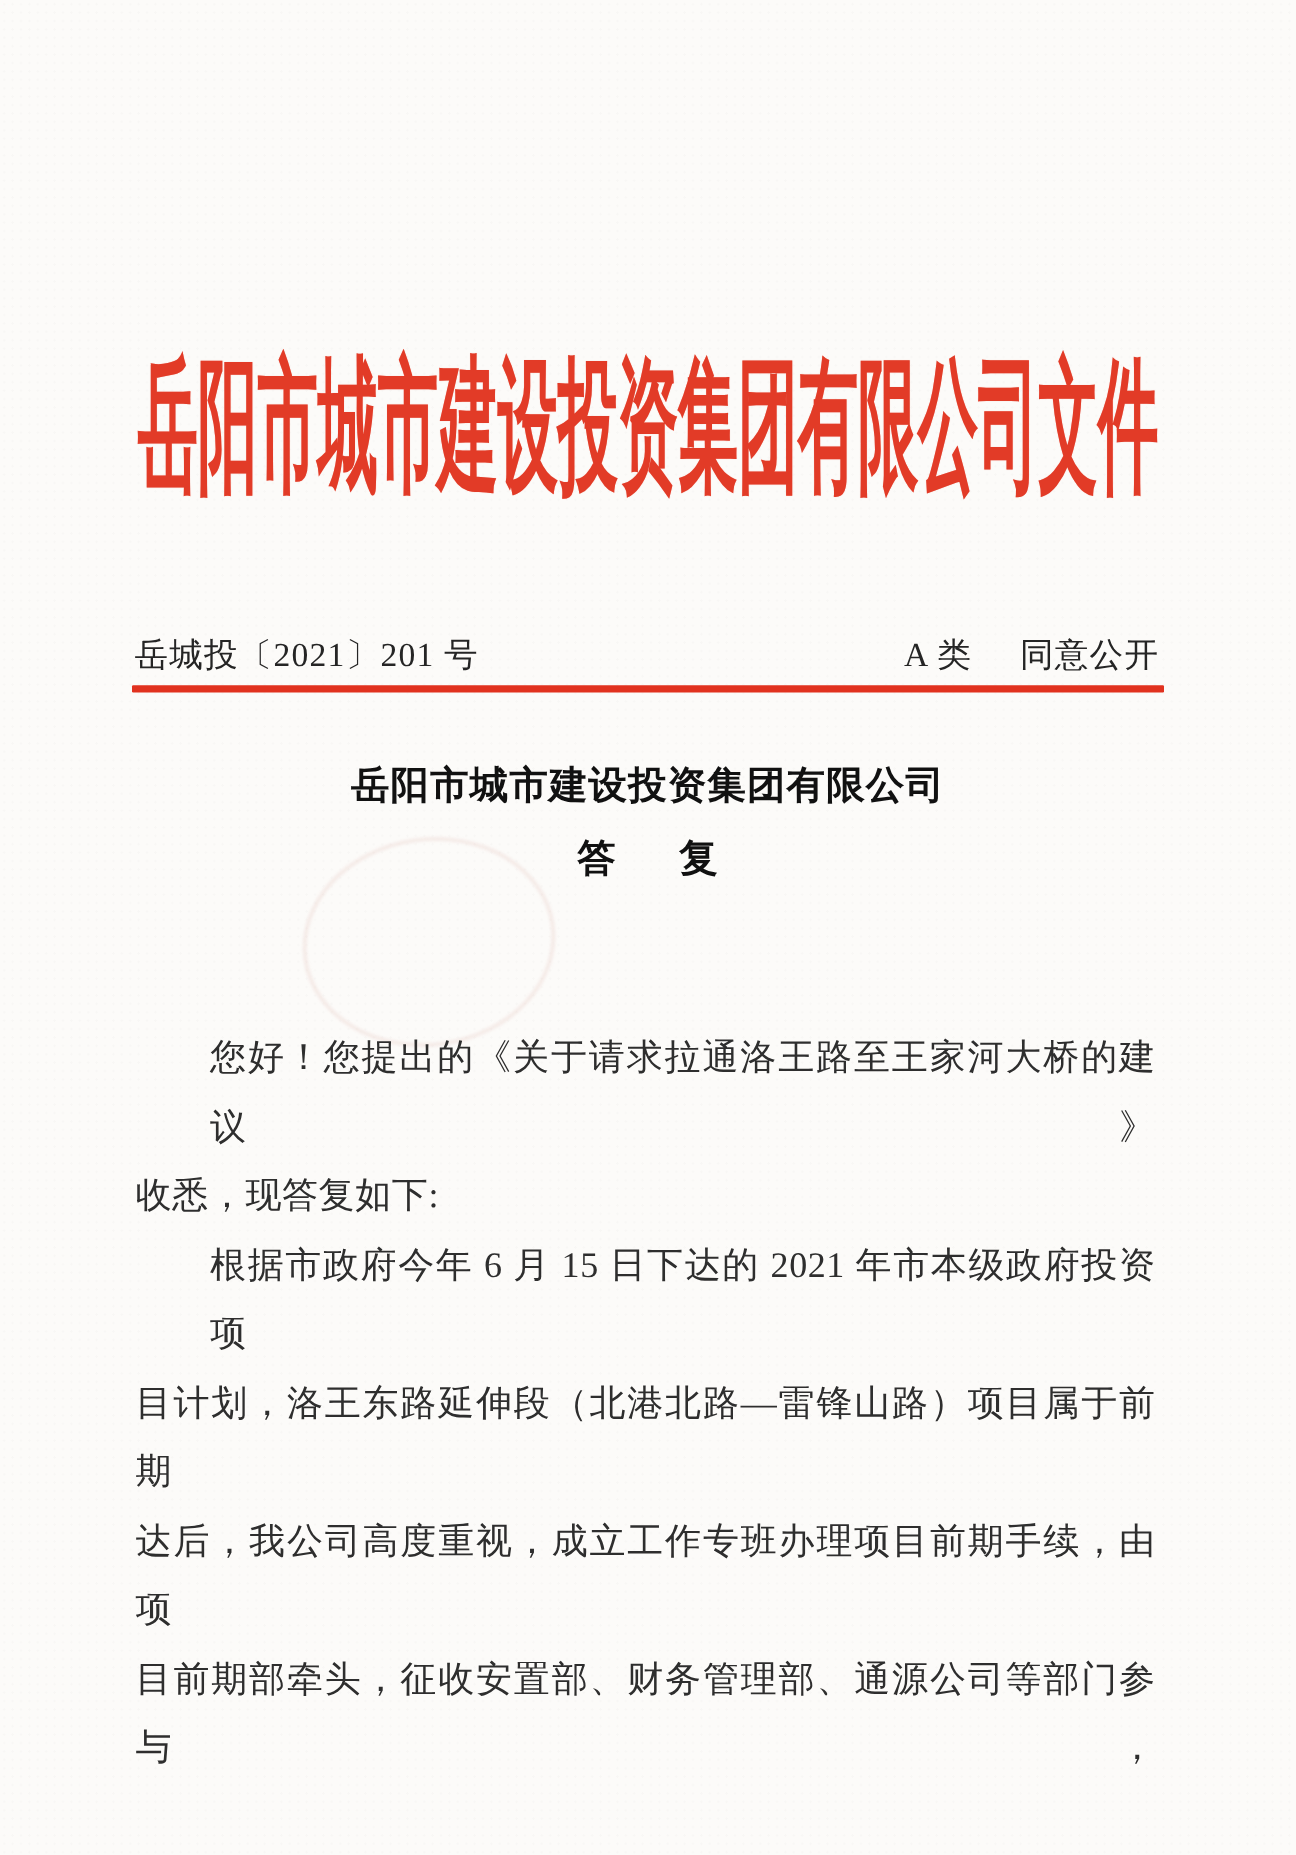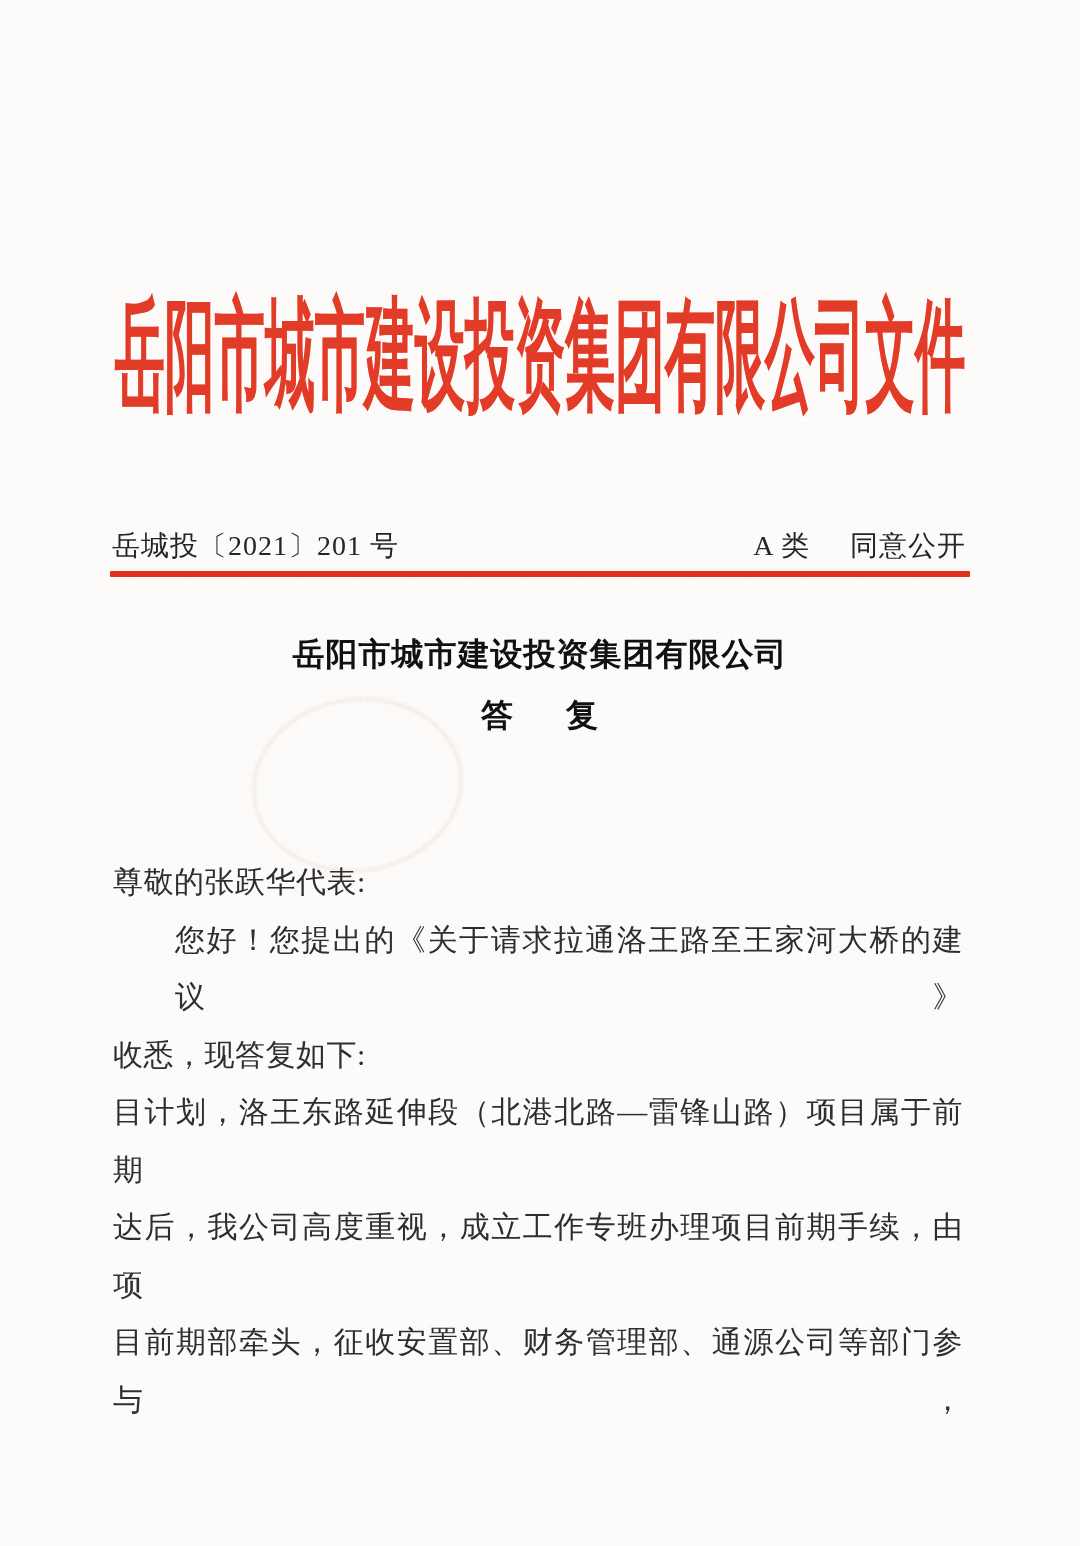--- a/index.html
+++ b/index.html
@@ -160,22 +160,22 @@
 
   <div class="title">
     <div class="title-line1">岳阳市城市建设投资集团有限公司</div>
     <div class="title-line3">
       <span>答</span>
       <span>复</span>
     </div>
   </div>
 
   <div class="body-text">
-    <div class="body-line">尊敬的张跃华代表:</div>
     <div class="body-line indent full">您好！您提出的《关于请求拉通洛王路至王家河大桥的建议》</div>
     <div class="body-line">收悉，现答复如下:</div>
+    <div class="body-line indent full">根据市政府今年 6 月 15 日下达的 2021 年市本级政府投资项</div>
     <div class="body-line full">目计划，洛王东路延伸段（北港北路—雷锋山路）项目属于前期</div>
     <div class="body-line full">达后，我公司高度重视，成立工作专班办理项目前期手续，由项</div>
     <div class="body-line full">目前期部牵头，征收安置部、财务管理部、通源公司等部门参与，</div>
 
   </div>
 
 </div>
 
 </body></html>

